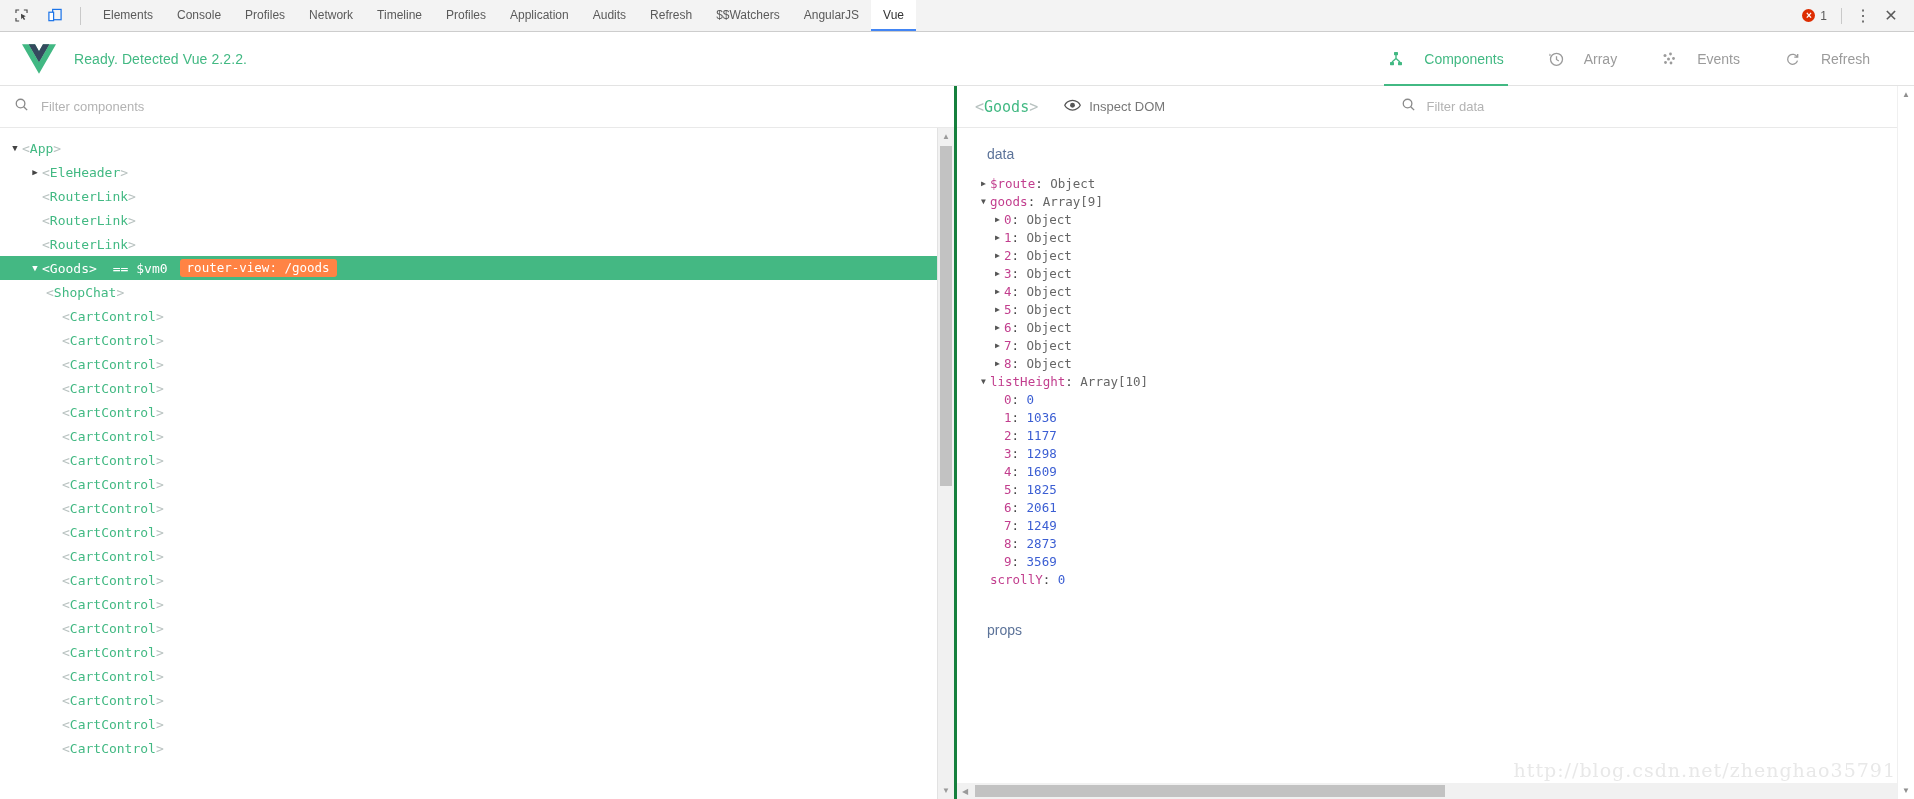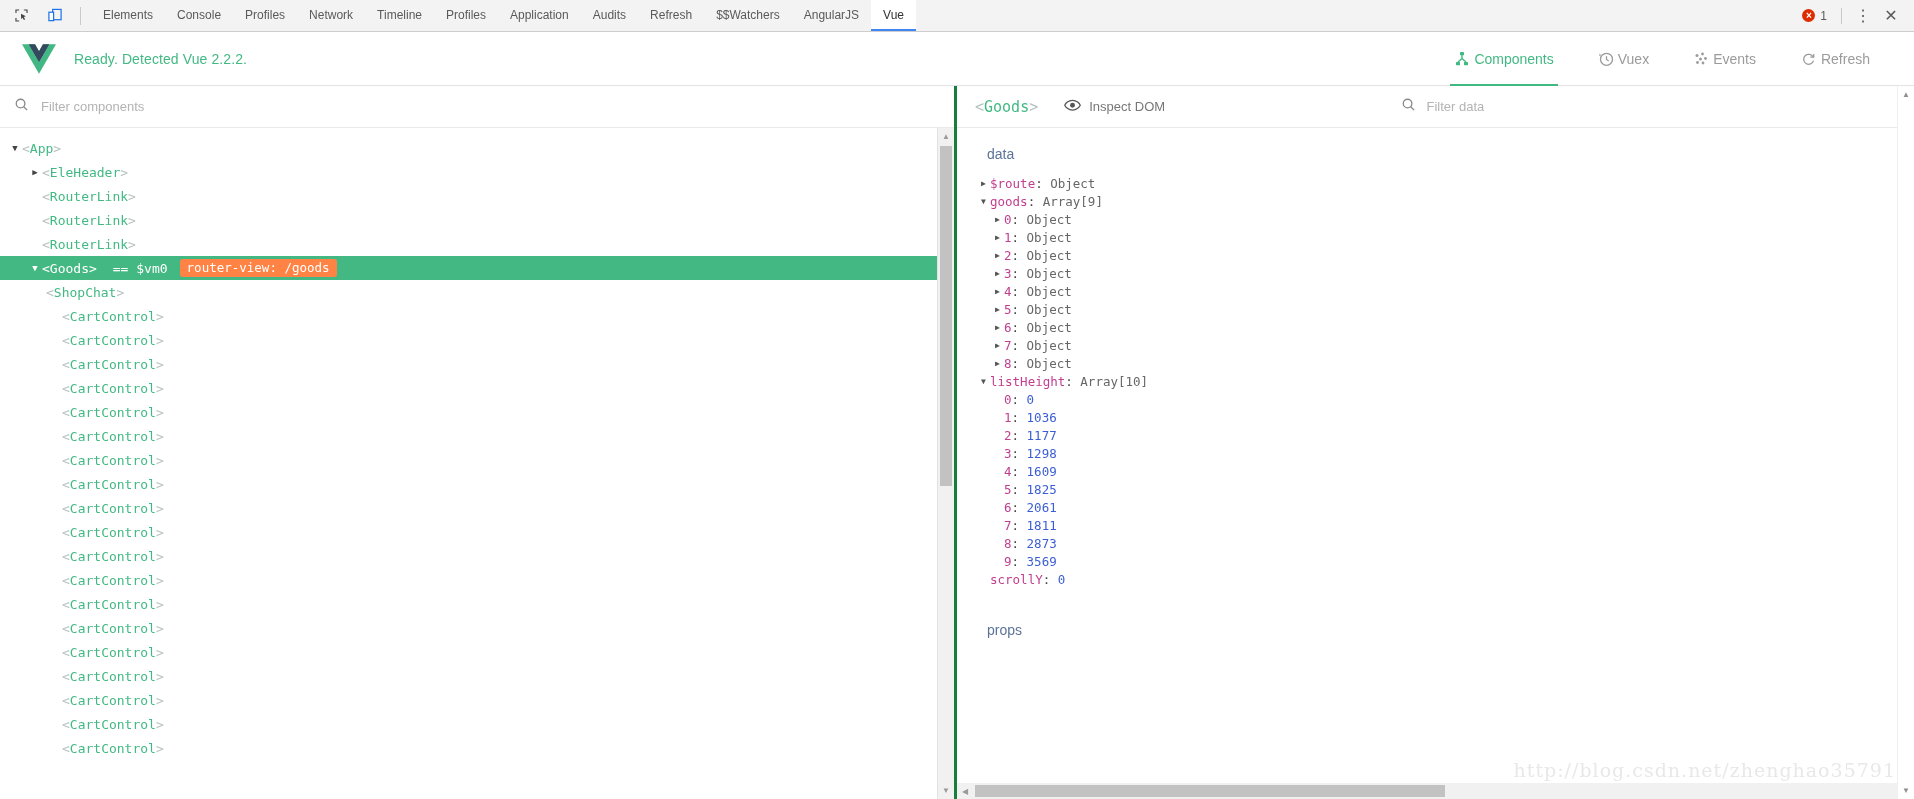--- a/index.html
+++ b/index.html
@@ -48,21 +48,21 @@
   
   .vue-header {
     height: 54px; min-height: 54px; background: #fff;
     border-bottom: 1px solid #e3e3e3;
     display: flex; align-items: center; padding: 0 22px;
   }
   .vue-logo { width: 34px; height: 30px; margin-right: 18px; flex: 0 0 auto; }
   .vue-status { font-size: 14px; color: #42b983; letter-spacing: .1px; }
   .vue-nav { margin-left: auto; display: flex; align-items: stretch; height: 54px; }
   .vue-nav-item {
-    display: flex; align-items: center; gap: 4px; padding: 0 22px;
+    display: flex; align-items: center; gap: 20px; padding: 0 22px;
     font-size: 14px; color: #9b9b9b; cursor: pointer; position: relative;
   }
   .vue-nav-item .ni { display: flex; align-items: center; }
   .vue-nav-item.active { color: #42b983; }
   .vue-nav-item.active::after {
     content: ""; position: absolute; left: 18px; right: 18px; bottom: 0; height: 2px; background: #42b983;
   }
 
   
   .main { flex: 1; display: flex; min-height: 0; position: relative; }
@@ -271,21 +271,21 @@
         <span>Components</span>
       </div>
       <div class="vue-nav-item">
         <span class="ni">
           <svg width="16" height="16" viewBox="0 0 16 16">
             <circle cx="8.5" cy="8.3" r="6" fill="none" stroke="#9b9b9b" stroke-width="1.3"></circle>
             <path d="M8.5 5.2v3.3l2.3 1.5" stroke="#9b9b9b" stroke-width="1.3" fill="none"></path>
             <path d="M3.2 4.2L1.6 2.4 1.2 5z" fill="#9b9b9b"></path>
           </svg>
         </span>
-        <span>Vuex</span>
+        <span>Array</span>
       </div>
       <div class="vue-nav-item">
         <span class="ni">
           <svg width="16" height="16" viewBox="0 0 16 16">
             <circle cx="4" cy="4.5" r="1.5" fill="#9b9b9b"></circle>
             <circle cx="9.5" cy="3" r="1.4" fill="#9b9b9b"></circle>
             <circle cx="12.5" cy="7.5" r="1.4" fill="#9b9b9b"></circle>
             <circle cx="7.5" cy="8" r="1.5" fill="#9b9b9b"></circle>
             <circle cx="4.5" cy="11.5" r="1.4" fill="#9b9b9b"></circle>
             <circle cx="10" cy="12" r="1.4" fill="#9b9b9b"></circle>
@@ -573,21 +573,21 @@
             <div class="di-row" style="padding-left: 16px;">
               <span class="di-arrow spacer">▶</span>
               <span class="k">6</span>
               <span class="colon">:&nbsp;</span>
               <span class="v-num">2061</span>
             </div>
             <div class="di-row" style="padding-left: 16px;">
               <span class="di-arrow spacer">▶</span>
               <span class="k">7</span>
               <span class="colon">:&nbsp;</span>
-              <span class="v-num">1811</span>
+              <span class="v-num">1249</span>
             </div>
             <div class="di-row" style="padding-left: 16px;">
               <span class="di-arrow spacer">▶</span>
               <span class="k">8</span>
               <span class="colon">:&nbsp;</span>
               <span class="v-num">2873</span>
             </div>
             <div class="di-row" style="padding-left: 16px;">
               <span class="di-arrow spacer">▶</span>
               <span class="k">9</span>

